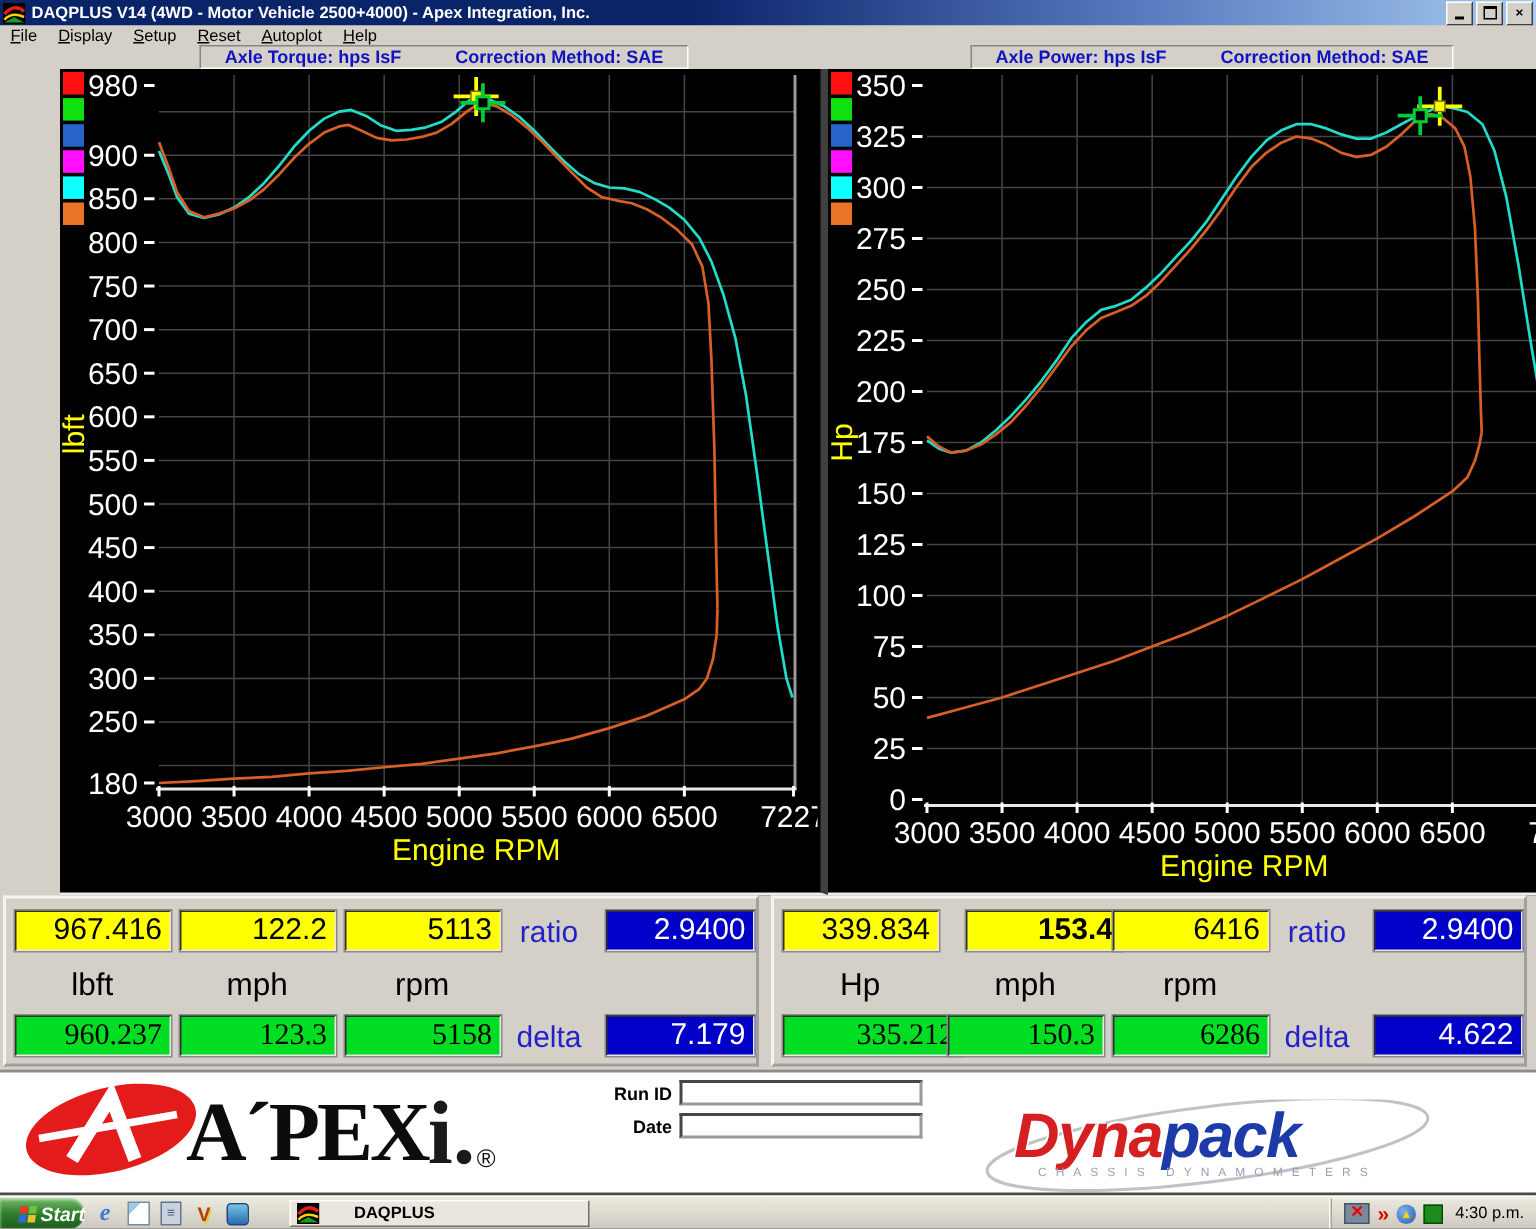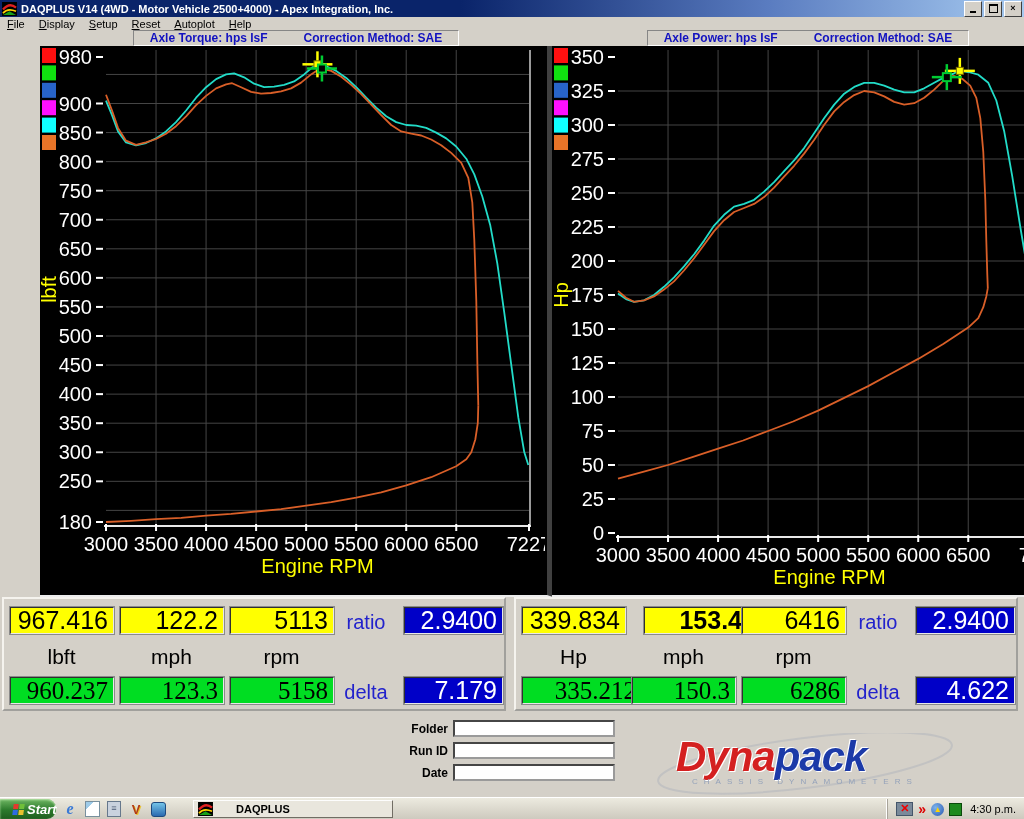--- a/index.html
+++ b/index.html
@@ -30,21 +30,21 @@
   .header-strip span{font-weight:bold;font-size:12px;color:#1212c0;white-space:nowrap;}
   .chart-canvas{height:549px;background:#000;border-right:6px solid #404040;border-bottom:2px solid #ececec;}
   .chart-canvas svg{display:block;}
   svg text{font-family:"Liberation Sans",sans-serif;}
   
   .readout-panel{position:absolute;top:597px;width:500px;height:110px;background:#d4d0c8;
     border:2px outset #f5f3ee;}
   .readout-panel.left{left:2px;} .readout-panel.right{left:514px;}
   .val-box{position:absolute;width:97px;height:25px;border:1px solid;
     border-color:#303030 #e8e8e8 #e8e8e8 #303030;box-shadow:0 0 0 1px #8a8a8a;
-    font-size:25px;line-height:25px;text-align:right;padding-right:5px;box-sizing:content-box;}
+    font-size:20px;line-height:25px;text-align:right;padding-right:5px;box-sizing:content-box;}
   .val-yellow{background:#ffff00;color:#000;}
   .val-green{background:#00dd22;color:#000;font-family:Liberation Serif, serif;}
   .val-blue{background:#0000c8;color:#fff;width:92px;}
   .unit-label{position:absolute;width:103px;text-align:center;font-size:21px;color:#000;}
   .blue-label{position:absolute;width:64px;text-align:center;font-size:20px;color:#2222cc;}
   
   .footer{position:absolute;top:713px;left:0;width:1024px;height:84px;background:#fff;
     border-top:2px solid #8c8c8c;border-bottom:2px solid #4a4a4a;box-sizing:border-box;}
   .apex-logo{position:absolute;left:14px;top:6px;display:flex;align-items:flex-end;}
   .apex-word{font-family:"Liberation Serif",serif;font-weight:bold;font-size:56px;line-height:60px;
@@ -355,26 +355,34 @@
     <div class="unit-label" style="left:6px;top:46px;">Hp</div>
     <div class="unit-label" style="left:116px;top:46px;">mph</div>
     <div class="unit-label" style="left:226px;top:46px;">rpm</div>
     <div class="val-box val-green" style="left:6px;top:78px;padding-left:16px;">335.212</div>
     <div class="val-box val-green" style="left:116px;top:78px;">150.3</div>
     <div class="val-box val-green" style="left:226px;top:78px;">6286</div>
     <div class="blue-label" style="left:330px;top:82px;">delta</div>
     <div class="val-box val-blue" style="left:400px;top:78px;">4.622</div>
   </div>
 
+  <div class="footer">
+    <div class="apex-logo">
+      <svg width="124" height="64" viewBox="0 0 124 64">
+        <ellipse cx="60" cy="32" rx="58" ry="28" fill="#e31b1b" transform="rotate(-14 60 32)"></ellipse>
+        <path d="M34 52 L60 10 L76 52" fill="none" stroke="#fff" stroke-width="9"></path>
+        <path d="M12 38 L104 22" stroke="#fff" stroke-width="5"></path>
+      </svg>
+      <span class="apex-word">A´PEX</span>
+      <span class="apex-i">i.</span>
+      <span class="apex-reg">®</span>
+    </div>
+  </div>
 
   <div class="fields">
-    <div class="field-row">
-      <span class="field-label">Folder</span>
-      <input class="field-input" type="text" value="" style="">
-    </div>
     <div class="field-row">
       <span class="field-label">Run ID</span>
       <input class="field-input" type="text" value="" style="">
     </div>
     <div class="field-row">
       <span class="field-label">Date</span>
       <input class="field-input" type="text" value="" style="">
     </div>
   </div>
 

